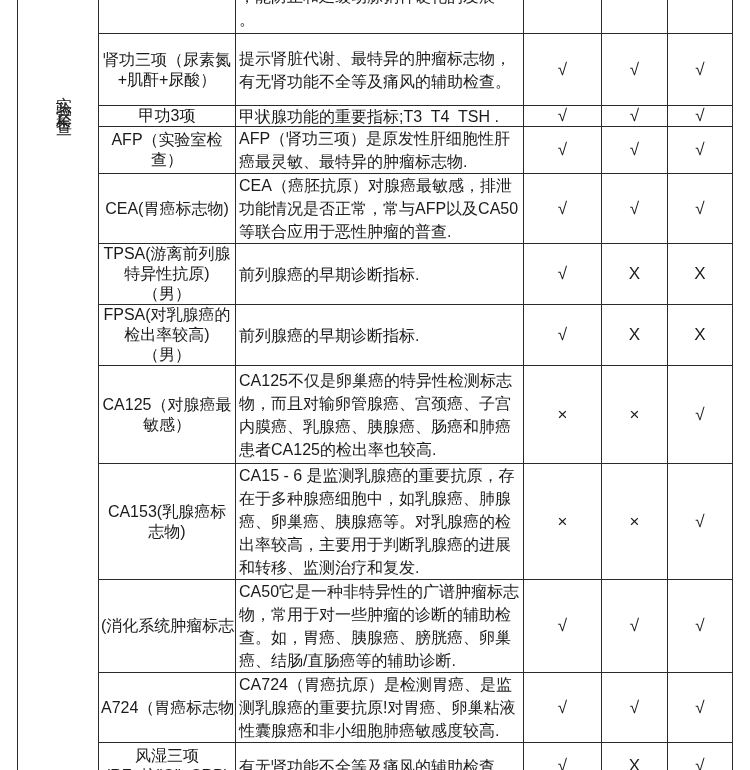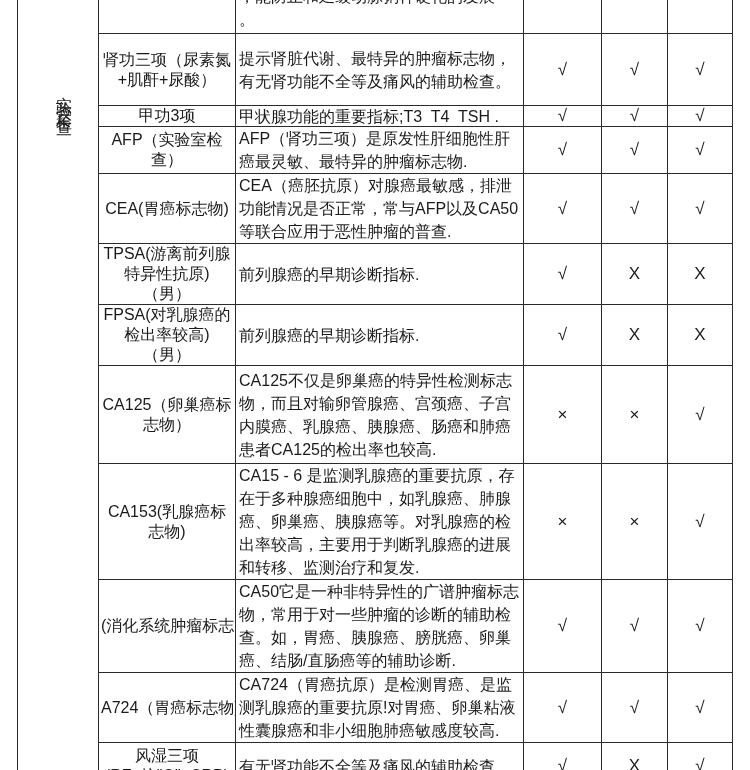--- a/index.html
+++ b/index.html
@@ -145,21 +145,21 @@
 
     <tr class="r6">
       <td class="name">FPSA(对乳腺癌的检出率较高)（男）</td>
       <td class="desc">前列腺癌的早期诊断指标.</td>
       <td class="chk">√</td>
       <td class="chk">X</td>
       <td class="chk">X</td>
     </tr>
 
     <tr class="r7">
-      <td class="name">CA125（卵巢癌标志物）</td>
+      <td class="name">CA125（对腺癌最敏感）</td>
       <td class="desc">CA125不仅是卵巢癌的特异性检测标志物，而且对输卵管腺癌、宫颈癌、子宫内膜癌、乳腺癌、胰腺癌、肠癌和肺癌患者CA125的检出率也较高.</td>
       <td class="chk">×</td>
       <td class="chk">×</td>
       <td class="chk">√</td>
     </tr>
 
     <tr class="r8">
       <td class="name">CA153(乳腺癌标志物)</td>
       <td class="desc">CA15 - 6 是监测乳腺癌的重要抗原，存在于多种腺癌细胞中，如乳腺癌、肺腺癌、卵巢癌、胰腺癌等。对乳腺癌的检出率较高，主要用于判断乳腺癌的进展和转移、监测治疗和复发.</td>
       <td class="chk">×</td>

